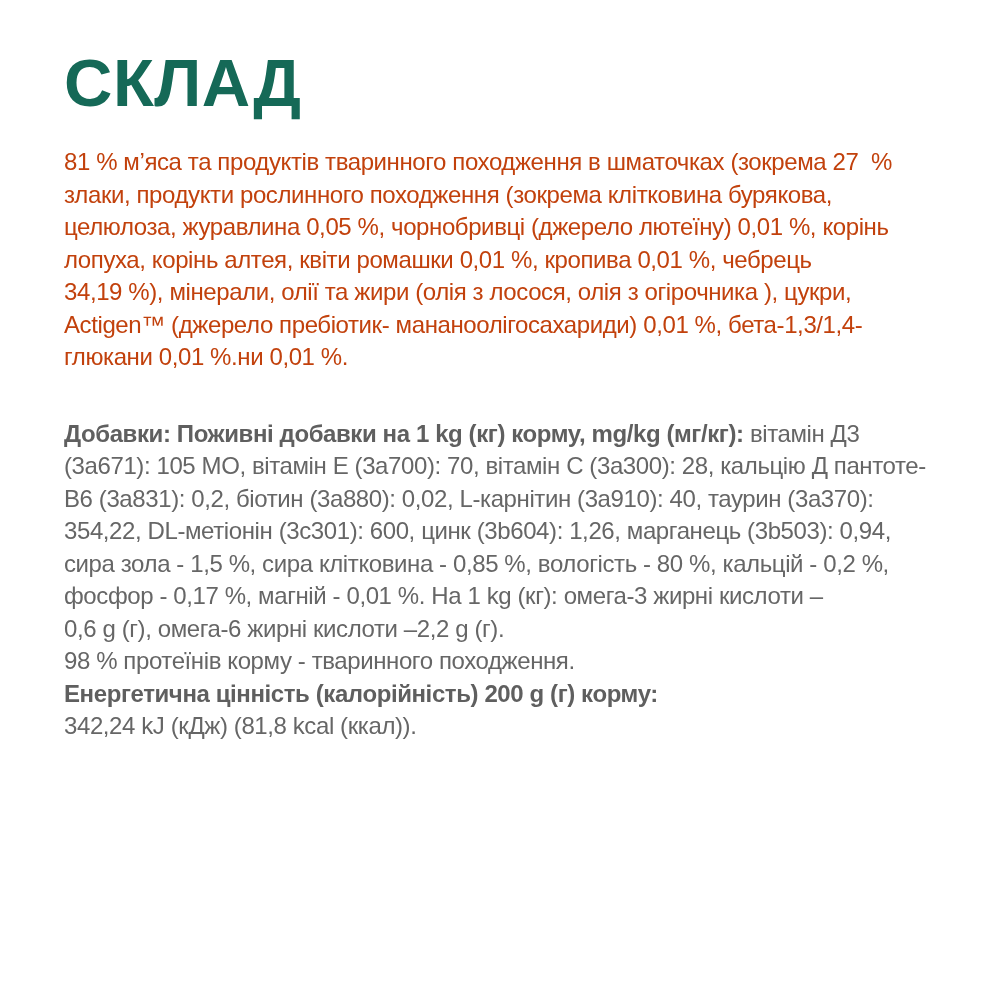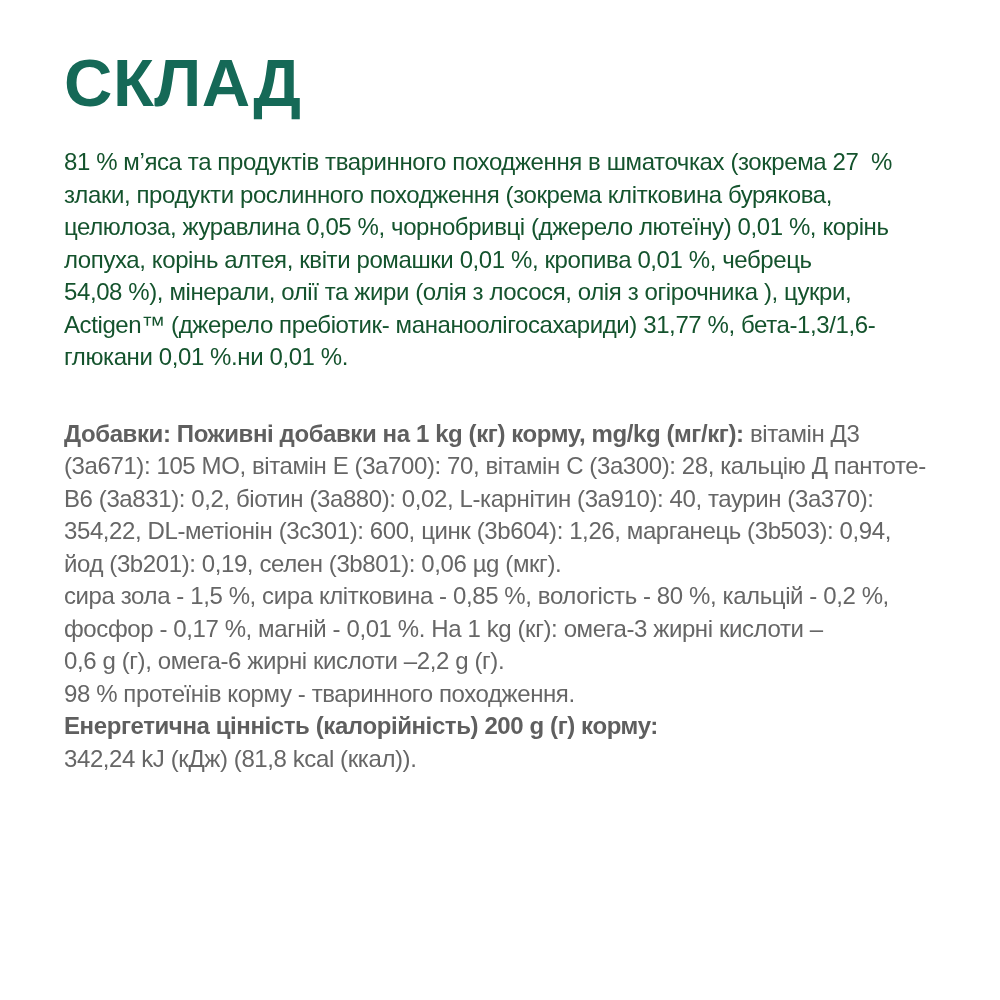--- a/index.html
+++ b/index.html
@@ -21,48 +21,47 @@
     font-weight: 700;
     letter-spacing: 0.5px;
     color: #156957;
   }
   .line {
     font-size: 24px;
     line-height: 32.5px;
     letter-spacing: -0.4px;
     white-space: pre;
   }
-  .composition { color: #14532d; }
+  .composition { color: #c2410c; }
   .details { color: #666666; margin-top: 44px; }
   .seg-bold { font-weight: 700; color: #5f5f5f; }
 </style>
 </head>
 <body>
 
 <div class="page">
   <div class="content">
 
     <h1 class="title">СКЛАД</h1>
 
     <div class="composition">
       <div class="line">81 % м’яса та продуктів тваринного походження в шматочках (зокрема 27  %</div>
       <div class="line">злаки, продукти рослинного походження (зокрема клітковина бурякова,</div>
       <div class="line">целюлоза, журавлина 0,05 %, чорнобривці (джерело лютеїну) 0,01 %, корінь</div>
       <div class="line">лопуха, корінь алтея, квіти ромашки 0,01 %, кропива 0,01 %, чебрець</div>
-      <div class="line">54,08 %), мінерали, олії та жири (олія з лосося, олія з огірочника ), цукри,</div>
-      <div class="line">Actigen™ (джерело пребіотик- мананоолігосахариди) 31,77 %, бета-1,3/1,6-</div>
+      <div class="line">34,19 %), мінерали, олії та жири (олія з лосося, олія з огірочника ), цукри,</div>
+      <div class="line">Actigen™ (джерело пребіотик- мананоолігосахариди) 0,01 %, бета-1,3/1,4-</div>
       <div class="line">глюкани 0,01 %.ни 0,01 %.</div>
     </div>
 
     <div class="details">
       <div class="line"><span class="seg-bold">Добавки: Поживні добавки на 1 kg (кг) корму, mg/kg (мг/кг):</span><span> вітамін Д3</span></div>
       <div class="line"><span class="seg-bold"></span><span>(3a671): 105 МО, вітамін E (3a700): 70, вітамін C (3a300): 28, кальцію Д пантоте-</span></div>
       <div class="line"><span class="seg-bold"></span><span>B6 (3a831): 0,2, біотин (3a880): 0,02, L-карнітин (3a910): 40, таурин (3a370):</span></div>
       <div class="line"><span class="seg-bold"></span><span>354,22, DL-метіонін (3c301): 600, цинк (3b604): 1,26, марганець (3b503): 0,94,</span></div>
-      <div class="line"><span class="seg-bold"></span><span>йод (3b201): 0,19, селен (3b801): 0,06 µg (мкг).</span></div>
       <div class="line"><span class="seg-bold"></span><span>сира зола - 1,5 %, сира клітковина - 0,85 %, вологість - 80 %, кальцій - 0,2 %,</span></div>
       <div class="line"><span class="seg-bold"></span><span>фосфор - 0,17 %, магній - 0,01 %. На 1 kg (кг): омега-3 жирні кислоти –</span></div>
       <div class="line"><span class="seg-bold"></span><span>0,6 g (г), омега-6 жирні кислоти –2,2 g (г).</span></div>
       <div class="line"><span class="seg-bold"></span><span>98 % протеїнів корму - тваринного походження.</span></div>
       <div class="line"><span class="seg-bold">Енергетична цінність (калорійність) 200 g (г) корму:</span><span></span></div>
       <div class="line"><span class="seg-bold"></span><span>342,24 kJ (кДж) (81,8 kcal (ккал)).</span></div>
     </div>
 
   </div>
 </div>

